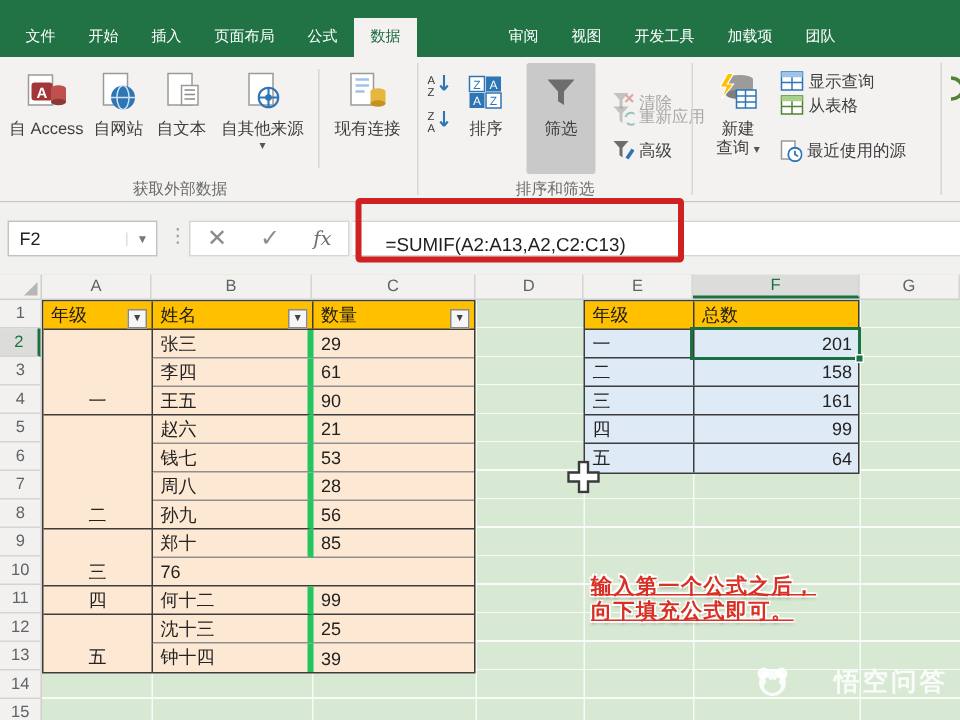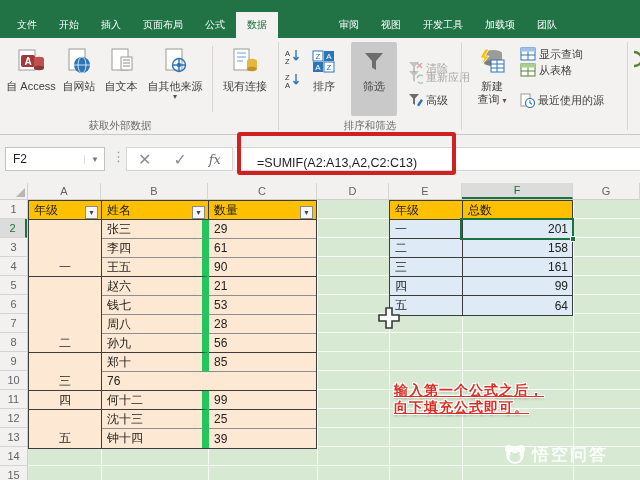--- a/index.html
+++ b/index.html
@@ -52,37 +52,37 @@
   
   .tbl { position:absolute; z-index:5; border:1px solid #3c3c3c; background:#fce8d3; }
   .t1 { left:28px; top:17px; width:289px; }
   .t2 { left:389px; top:17px; width:184px; background:#deebf7; }
   .thr { display:flex; height:19px; background:#ffc000; border-bottom:1px solid #3c3c3c; }
   .thc { display:flex; align-items:flex-end; font-size:12px; color:#1a1a1a; padding-left:5px; border-right:1px solid #3c3c3c; }
   .thc:last-child { border-right:none; }
   .fltbtn { margin-left:auto; margin-right:3px; width:13px; height:13px; background:#f6f6f6; border:1px solid #8a8a88; display:flex; align-items:center; justify-content:center; font-size:7px; color:#444; }
   .drow { display:flex; height:19px; }
   .cA { width:73px; display:flex; align-items:center; justify-content:center; font-size:12px; color:#222; border-right:1px solid #3c3c3c; }
-  .cB { width:107px; display:flex; align-items:center; font-size:12px; color:#222; padding-left:5px; border-right:7px solid #22c55e; }
+  .cB { width:107px; display:flex; align-items:center; font-size:12px; color:#222; padding-left:5px; border-right:4px solid #22c55e; }
   .cC { flex:1; display:flex; align-items:center; font-size:12px; color:#222; padding-left:5px; }
   .sep { border-bottom:1px solid #8f8f8f; }
   .gend .cA, .gend .cB, .gend .cC { border-bottom:1px solid #3c3c3c; }
   .lastrow .cA, .lastrow .cB, .lastrow .cC { border-bottom:none; }
   .cE { width:73px; display:flex; align-items:center; font-size:12px; color:#222; padding-left:5px; border-right:1px solid #3c3c3c; }
   .cF { flex:1; display:flex; align-items:center; justify-content:flex-end; font-size:12px; color:#222; padding-right:4px; }
   .t2row { border-bottom:1px solid #3c3c3c; }
   .t2row:last-child { border-bottom:none; }
 
   
   .selcell { position:absolute; left:460px; top:35px; width:114px; height:22px; border:2px solid #1a7240; z-index:6; pointer-events:none; }
   .selcell .handle { position:absolute; right:-4px; bottom:-4px; width:6px; height:6px; background:#1a7240; border:1px solid #fff; }
   .cursor { position:absolute; left:378px; top:124px; z-index:8; }
   .note { position:absolute; left:394px; top:199px; z-index:7; font-size:14px; font-weight:bold; color:#d93025; letter-spacing:1px; line-height:17px;
           text-shadow:-1px -1px 0 #fff, 1px -1px 0 #fff, -1px 1px 0 #fff, 1px 1px 0 #fff, 0 2px 2px rgba(0,0,0,.2);text-decoration:underline; }
-  .wmark { position:absolute; left:502px; top:258px; z-index:7; display:flex; align-items:center; color:rgba(255,255,255,.85); font-size:17px; font-weight:bold; letter-spacing:2px; }
+  .wmark { position:absolute; left:502px; top:258px; z-index:7; display:flex; align-items:center; color:rgba(255,255,255,.85); font-size:17px; font-weight:bold; letter-spacing:2px;gap:24px; }
   .wmark svg { margin-right:4px; }
 </style>
 </head>
 <body>
 
 <div id="app">
 
   <div class="tabbar">
     <div class="tab">文件</div>
     <div class="tab">开始</div>

